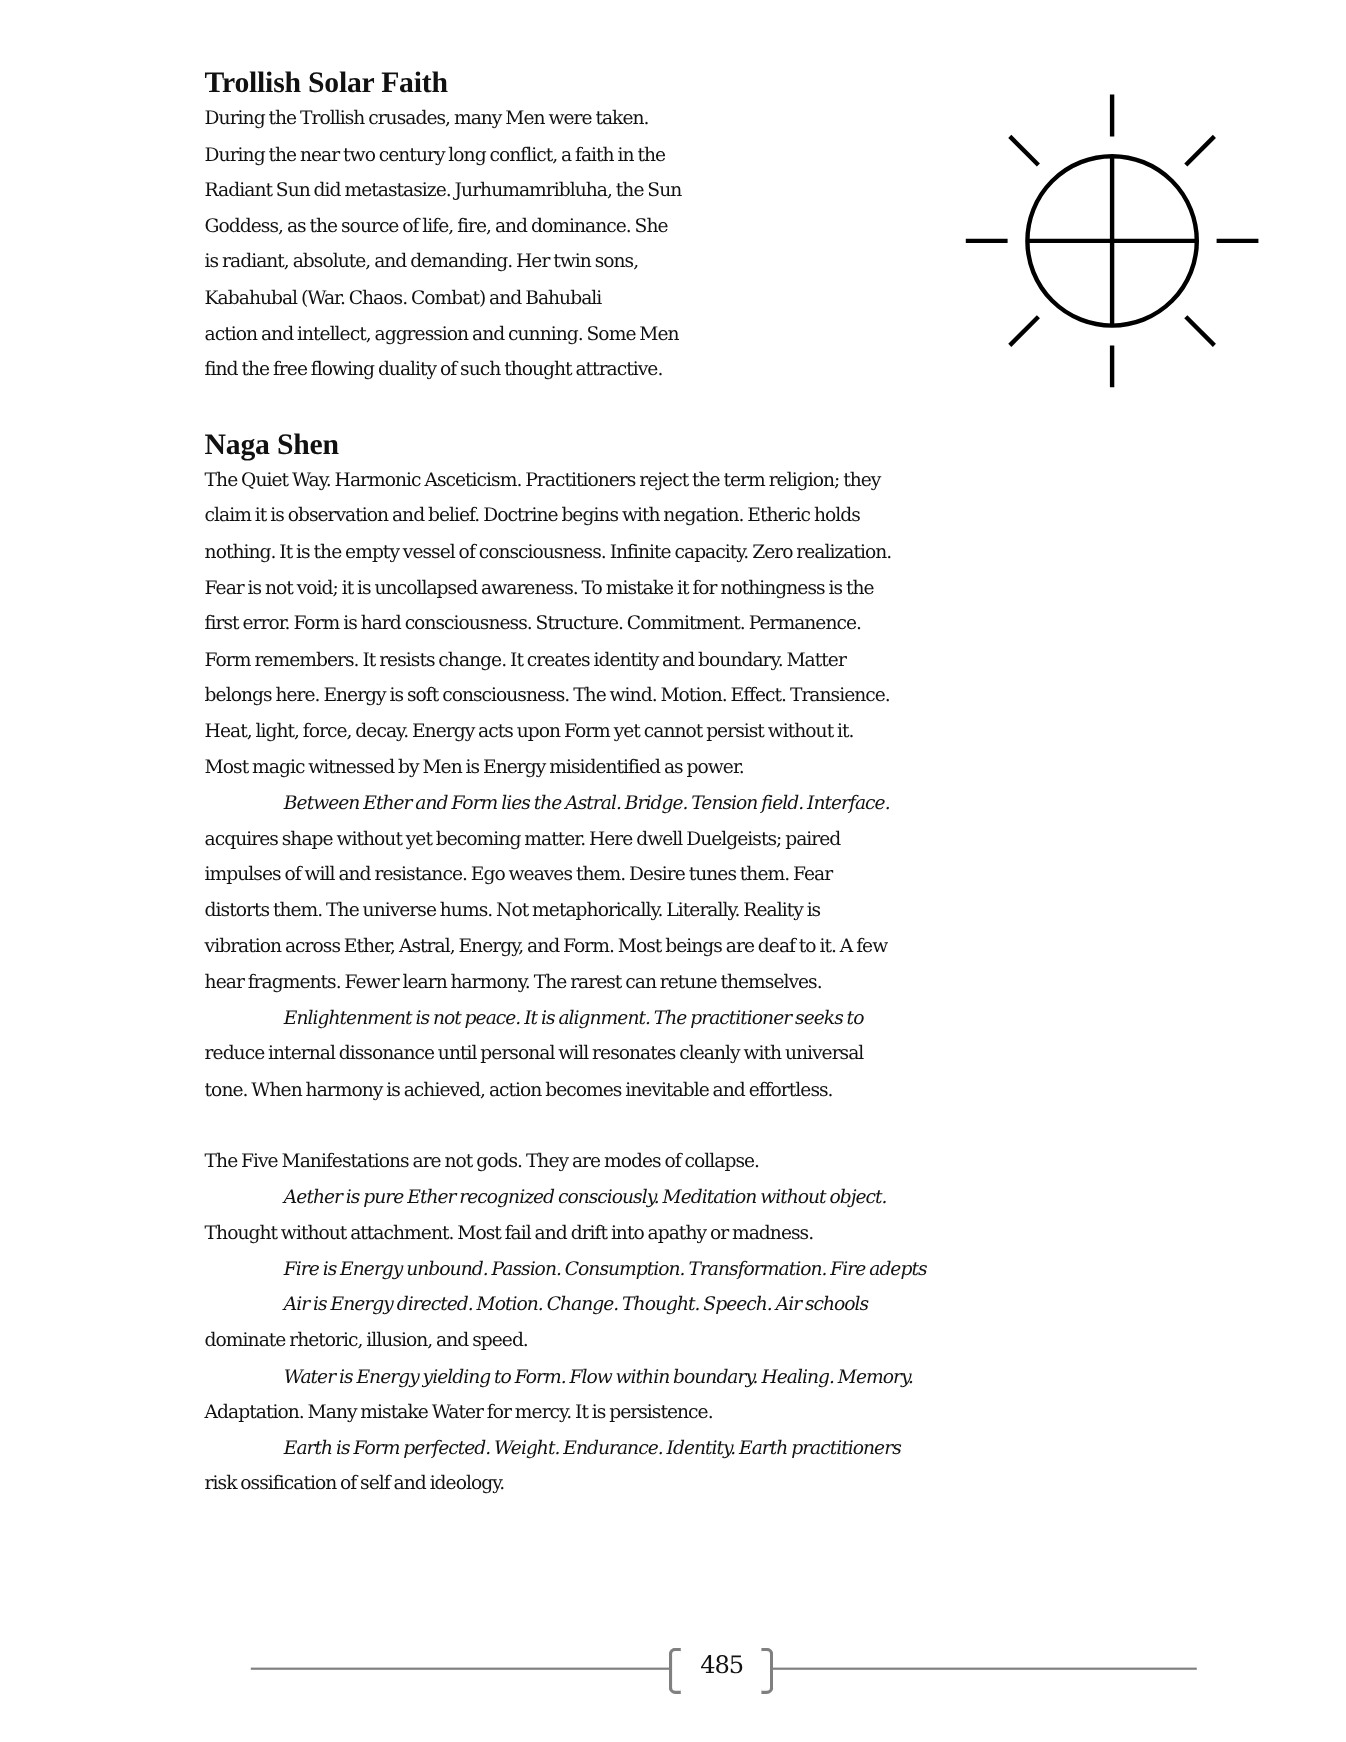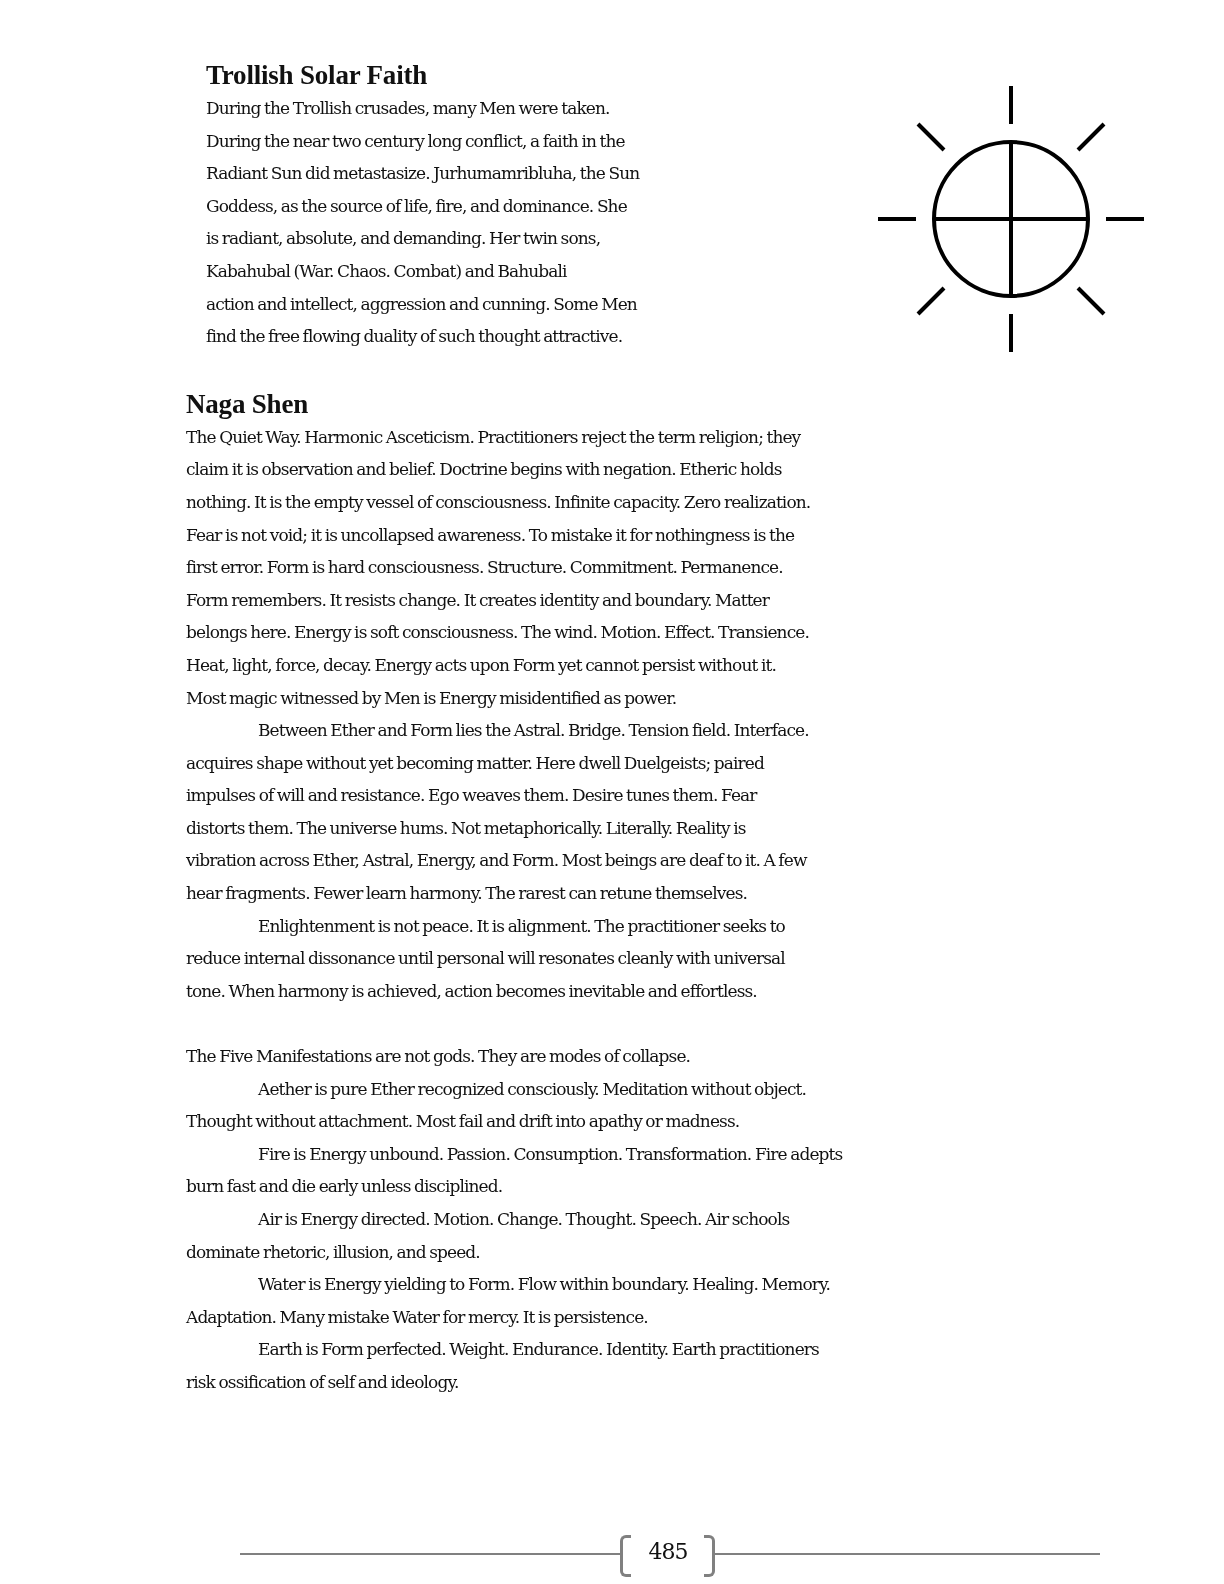--- a/index.html
+++ b/index.html
@@ -7,26 +7,26 @@
     .page { position: absolute; left: 186px; top: 58px; width: 970px; }
     .heading {
       font-family: "Liberation Serif", serif; font-weight: bold; font-size: 27px;
       line-height: 34px; margin: 0; letter-spacing: -0.2px;
     }
     .body-text {
       font-family: "DejaVu Serif", serif; font-size: 17px; line-height: 32.6px;
       letter-spacing: -0.9px; word-spacing: -1px; margin: 0;
     }
     .line { display: block; white-space: nowrap; }
-    .indent { padding-left: 72px; }
-    .section1 { width: 680px; margin-left: 20px; }
+    .indent { padding-left: 72px; font-style: italic; }
+    .section1 { width: 680px; }
     .gap { height: 32px; }
     .gap-small { height: 32.6px; }
     #sun { position: absolute; left: 876px; top: 84px; width: 270px; height: 270px; }
-    .footer { position: absolute; left: 240px; top: 1494px; width: 860px; height: 44px; margin-top: 37px; }
+    .footer { position: absolute; left: 228px; top: 1494px; width: 860px; height: 44px; }
     .footer .rule-left { position: absolute; left: 0; top: 22px; width: 382px; height: 2px; background: #808080; }
     .footer .rule-right { position: absolute; left: 472px; top: 22px; width: 388px; height: 2px; background: #808080; }
     .footer .brace-left { position: absolute; left: 380px; top: 4px; width: 8px; height: 36px;
       border: 3px solid #808080; border-right: none; border-radius: 6px 0 0 6px; }
     .footer .brace-right { position: absolute; left: 464px; top: 4px; width: 8px; height: 36px;
       border: 3px solid #808080; border-left: none; border-radius: 0 6px 6px 0; }
     .footer .page-num { position: absolute; left: 392px; top: 8px; width: 72px; text-align: center;
       font-family: "DejaVu Serif", serif; font-size: 22px; letter-spacing: -1px; color: #111; }
   </style>
 </head>
@@ -83,21 +83,20 @@
   <div>
     <p class="body-text">
       <span class="line">The Five Manifestations are not gods. They are modes of collapse.</span>
     </p>
     <p class="body-text">
       <span class="line indent">Aether is pure Ether recognized consciously. Meditation without object.</span>
       <span class="line">Thought without attachment. Most fail and drift into apathy or madness.</span>
     </p>
     <p class="body-text">
       <span class="line indent">Fire is Energy unbound. Passion. Consumption. Transformation. Fire adepts</span>
-      <span class="line">burn fast and die early unless disciplined.</span>
     </p>
     <p class="body-text">
       <span class="line indent">Air is Energy directed. Motion. Change. Thought. Speech. Air schools</span>
       <span class="line">dominate rhetoric, illusion, and speed.</span>
     </p>
     <p class="body-text">
       <span class="line indent">Water is Energy yielding to Form. Flow within boundary. Healing. Memory.</span>
       <span class="line">Adaptation. Many mistake Water for mercy. It is persistence.</span>
     </p>
     <p class="body-text">

